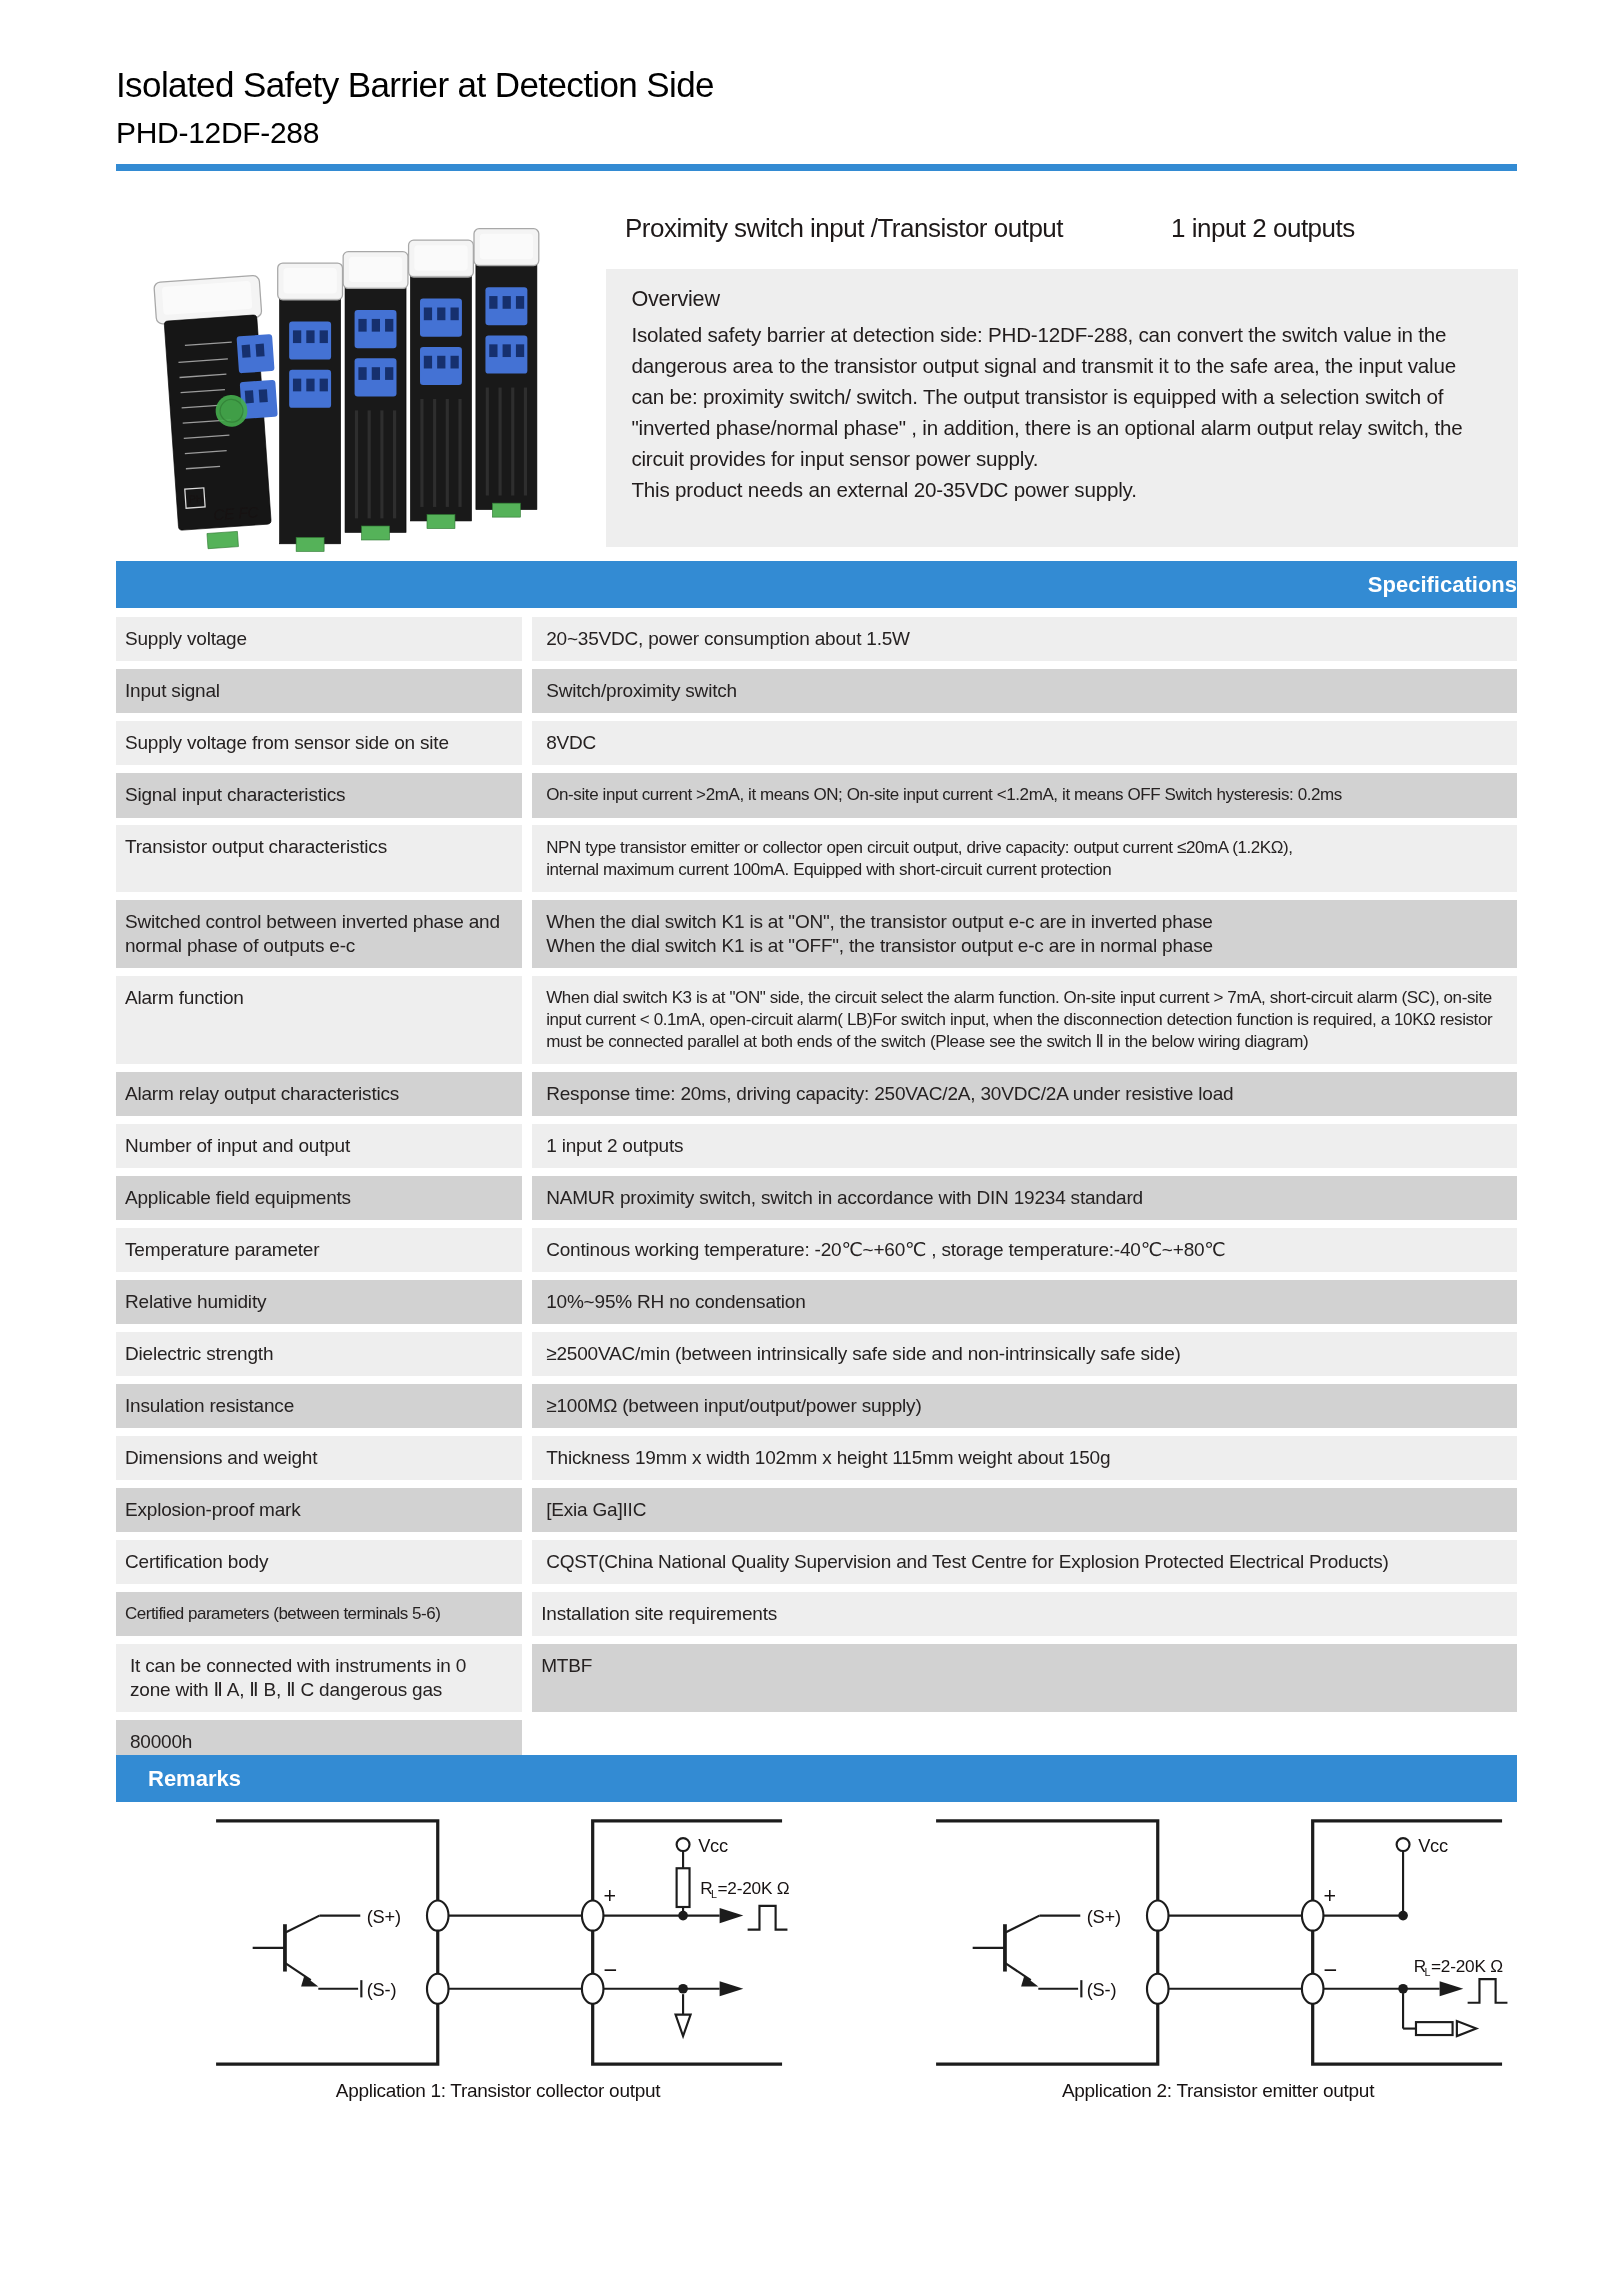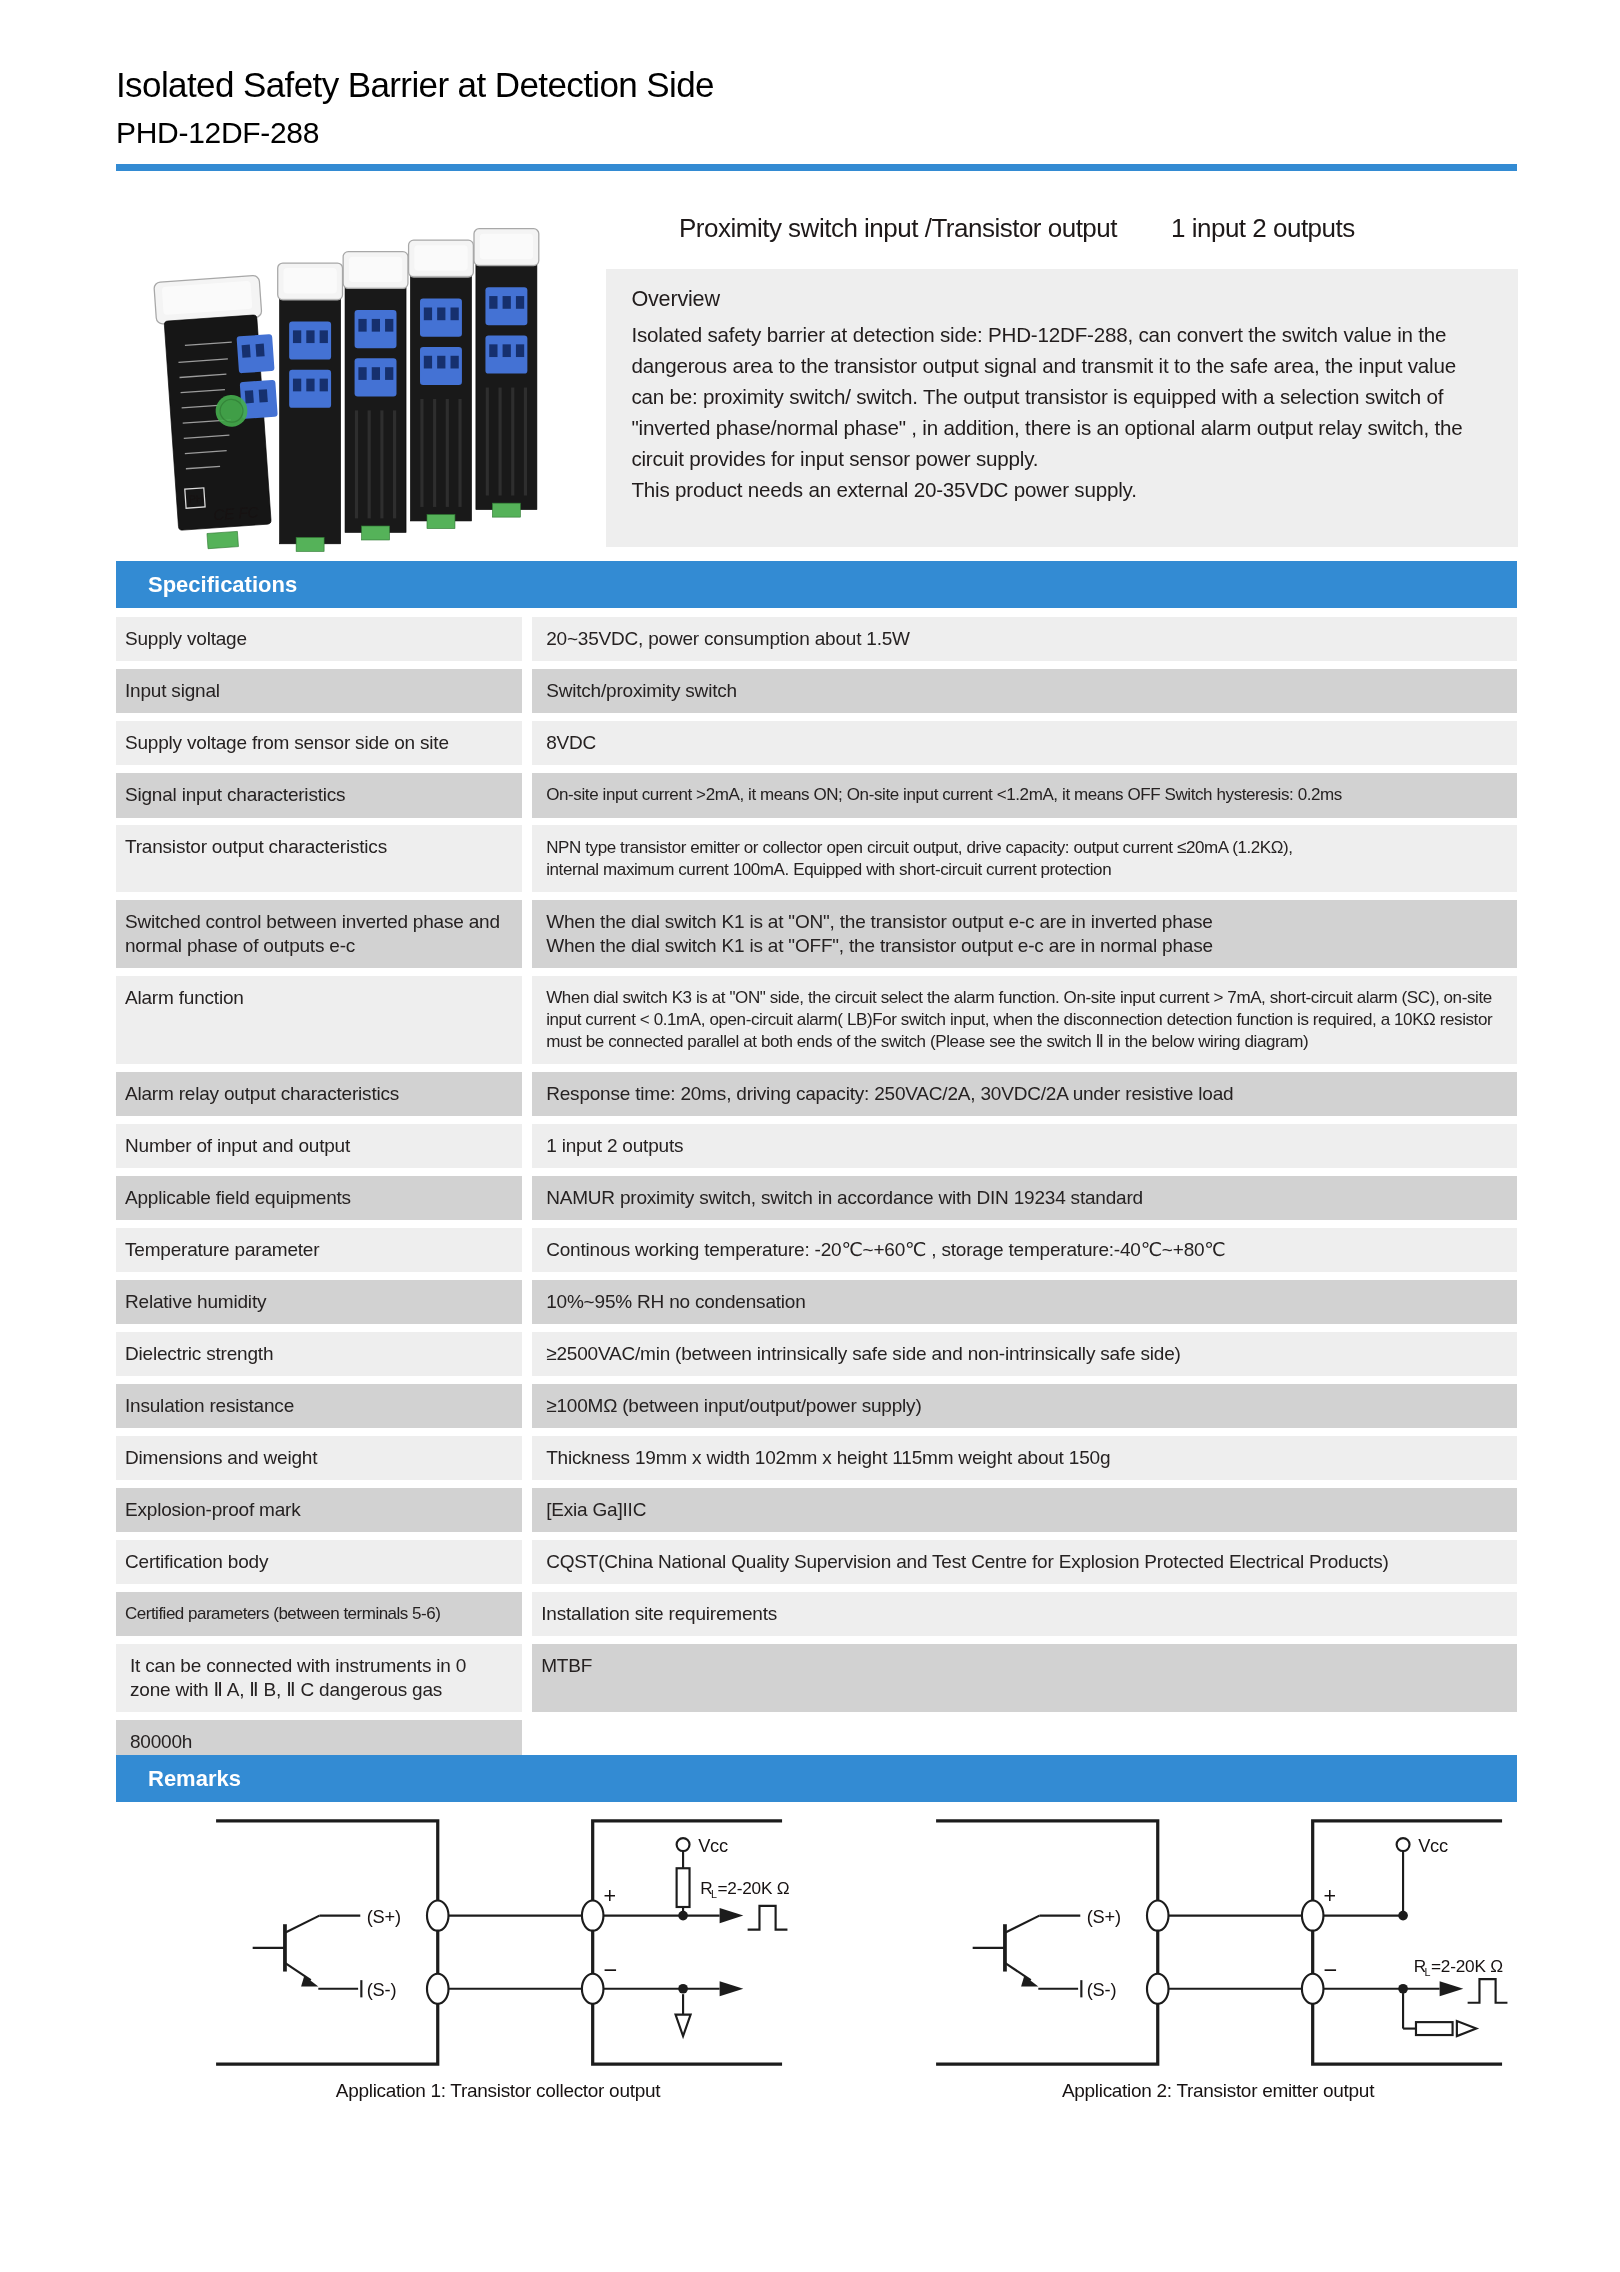--- a/index.html
+++ b/index.html
@@ -16,33 +16,33 @@
   
   .title-wrap{position:absolute;left:116px;top:66px;width:1403px;}
   .doc-title{font-size:35px;font-weight:400;color:#000;letter-spacing:-0.6px;line-height:1.1;}
   .doc-model{font-size:30px;font-weight:400;color:#000;letter-spacing:-0.3px;margin-top:12px;line-height:1.05;}
   .title-rule{position:absolute;left:116px;top:164px;width:1401px;height:7px;background:var(--accent);}
 
   
   .photo{position:absolute;left:124px;top:202px;width:451px;height:359px;}
 
   
-  .prod-heading{position:absolute;left:625px;top:213px;width:895px;display:flex;align-items:flex-start;font-size:26px;color:#1e1919;letter-spacing:-0.5px;text-align:center;}
+  .prod-heading{position:absolute;left:625px;top:213px;width:895px;display:flex;align-items:flex-start;font-size:26px;color:#1e1919;letter-spacing:-0.5px;}
   .prod-heading .h-main{flex:0 0 546px;}
   .prod-heading .h-io{flex:0 0 auto;}
 
   
   .overview-box{position:absolute;left:606px;top:269px;width:912px;height:278px;background:var(--row-light);padding:16.5px 25.4px 16.5px 25.4px;}
   .overview-title{font-size:21.6px;margin-bottom:7.6px;color:#211c1c;}
   .overview-text{font-size:20.6px;line-height:31px;white-space:pre-line;color:#211c1c;}
 
   
   .spec{position:absolute;left:116px;top:561px;width:1401px;}
   .bar{height:47px;background:var(--accent);color:#fff;font-size:22px;font-weight:bold;line-height:47px;letter-spacing:0;}
-  .bar.spec-bar{padding-left:32px;}
+  .bar.spec-bar{padding-left:32px;text-align:right;}
   #spec-grid{display:grid;grid-template-columns:406px 985px;column-gap:10.2px;row-gap:7.6px;margin-top:9px;}
   .cell{font-size:19px;line-height:24px;color:var(--ink);white-space:pre-line;padding:10.2px 11.4px 10.2px 9px;}
   .cell.light{background:var(--row-light);}
   .cell.dark{background:var(--row-dark);}
   .cell.value{padding-left:14px;}
   .cell.small{font-size:17px;line-height:22px;padding-top:11.4px;padding-bottom:11.4px;letter-spacing:-0.4px;}
   .cell.small-label{font-size:17px;letter-spacing:-0.5px;}
 
   
   .remarks{position:absolute;left:116px;top:1755px;width:1401px;}

